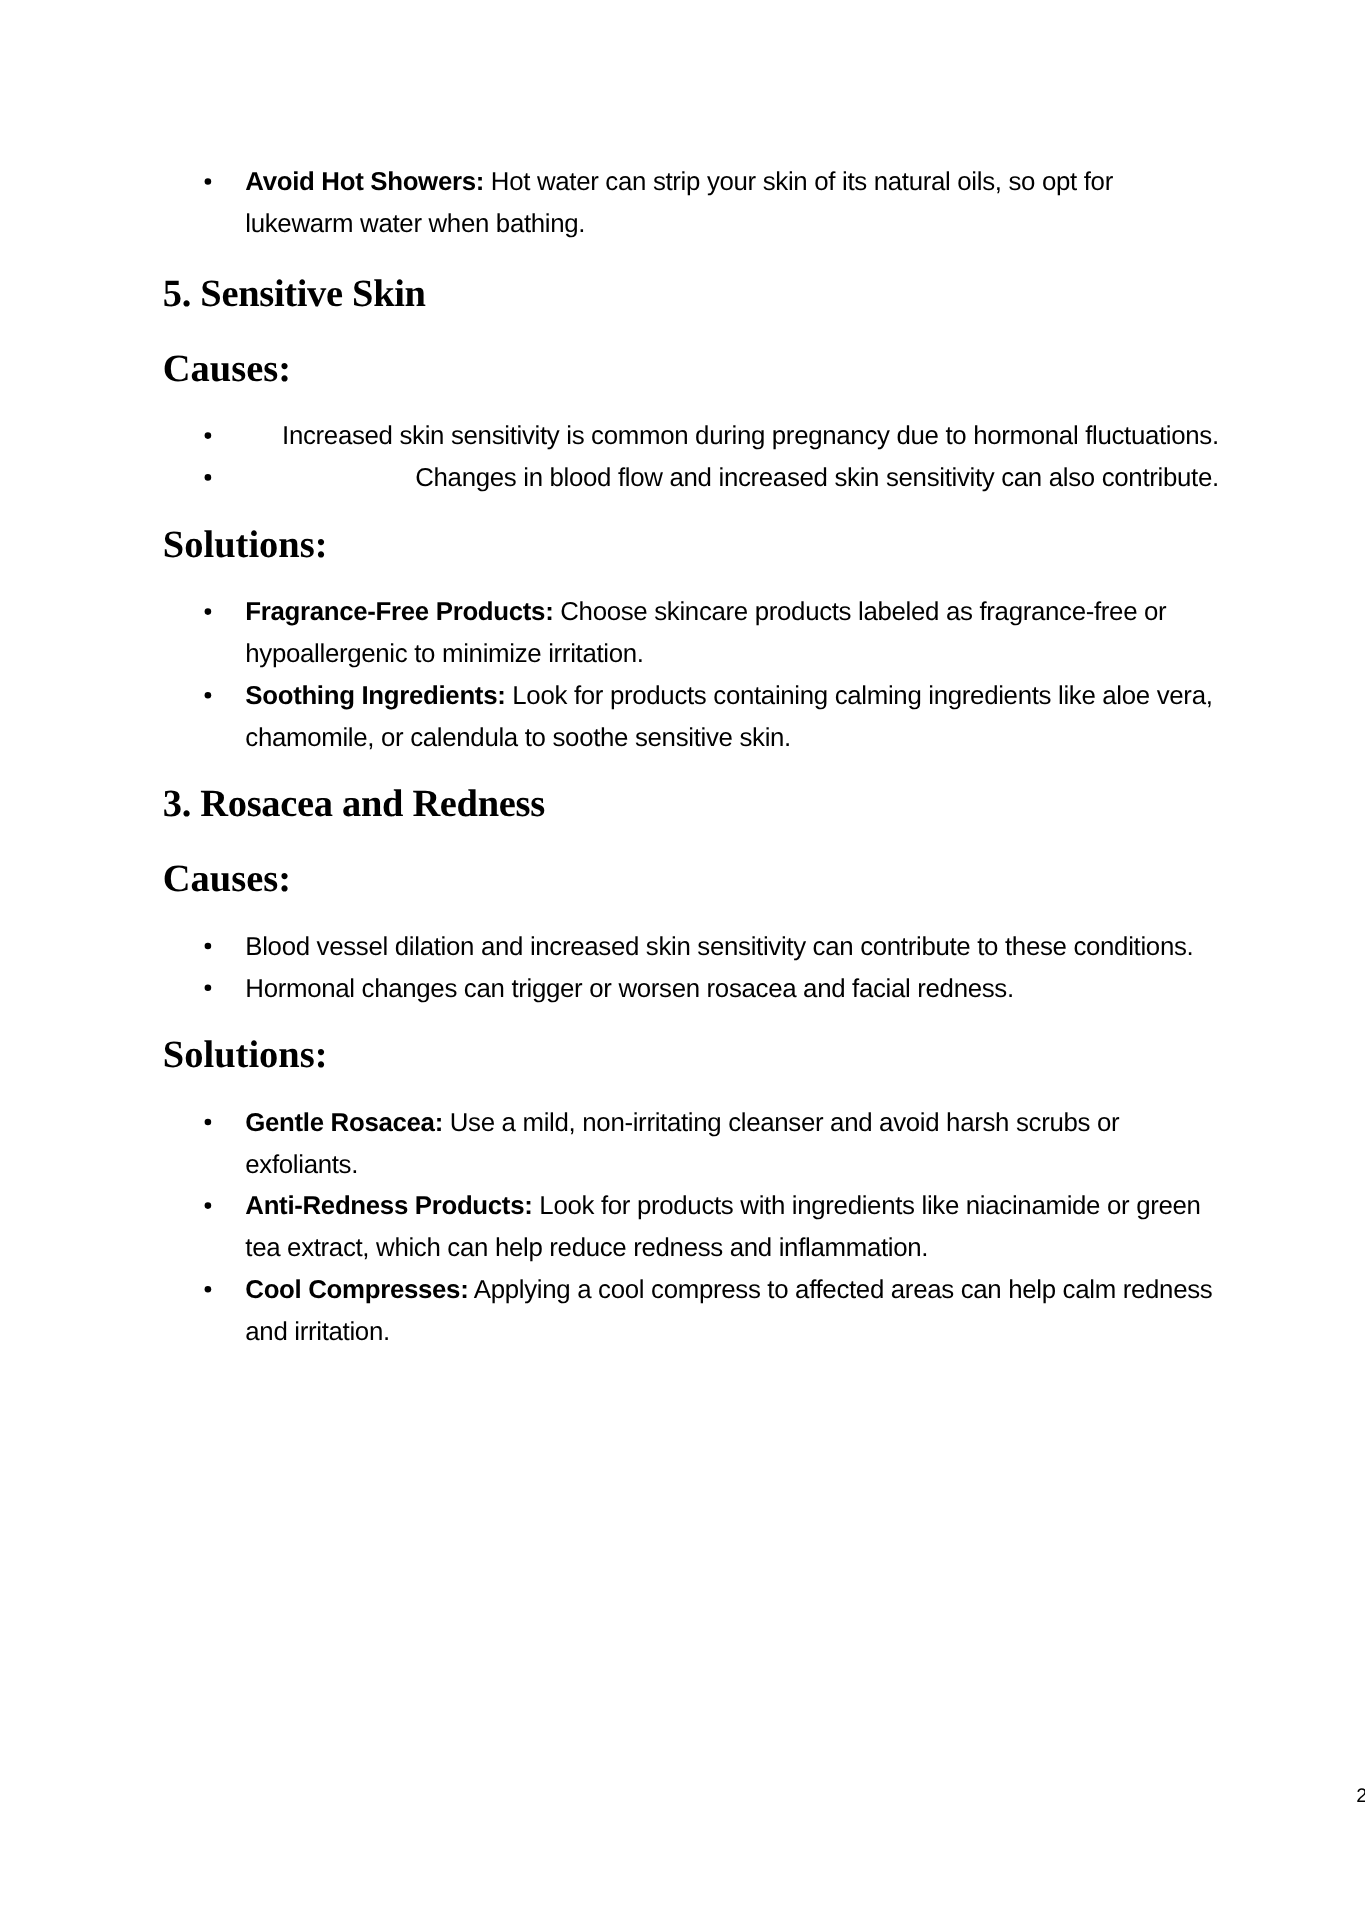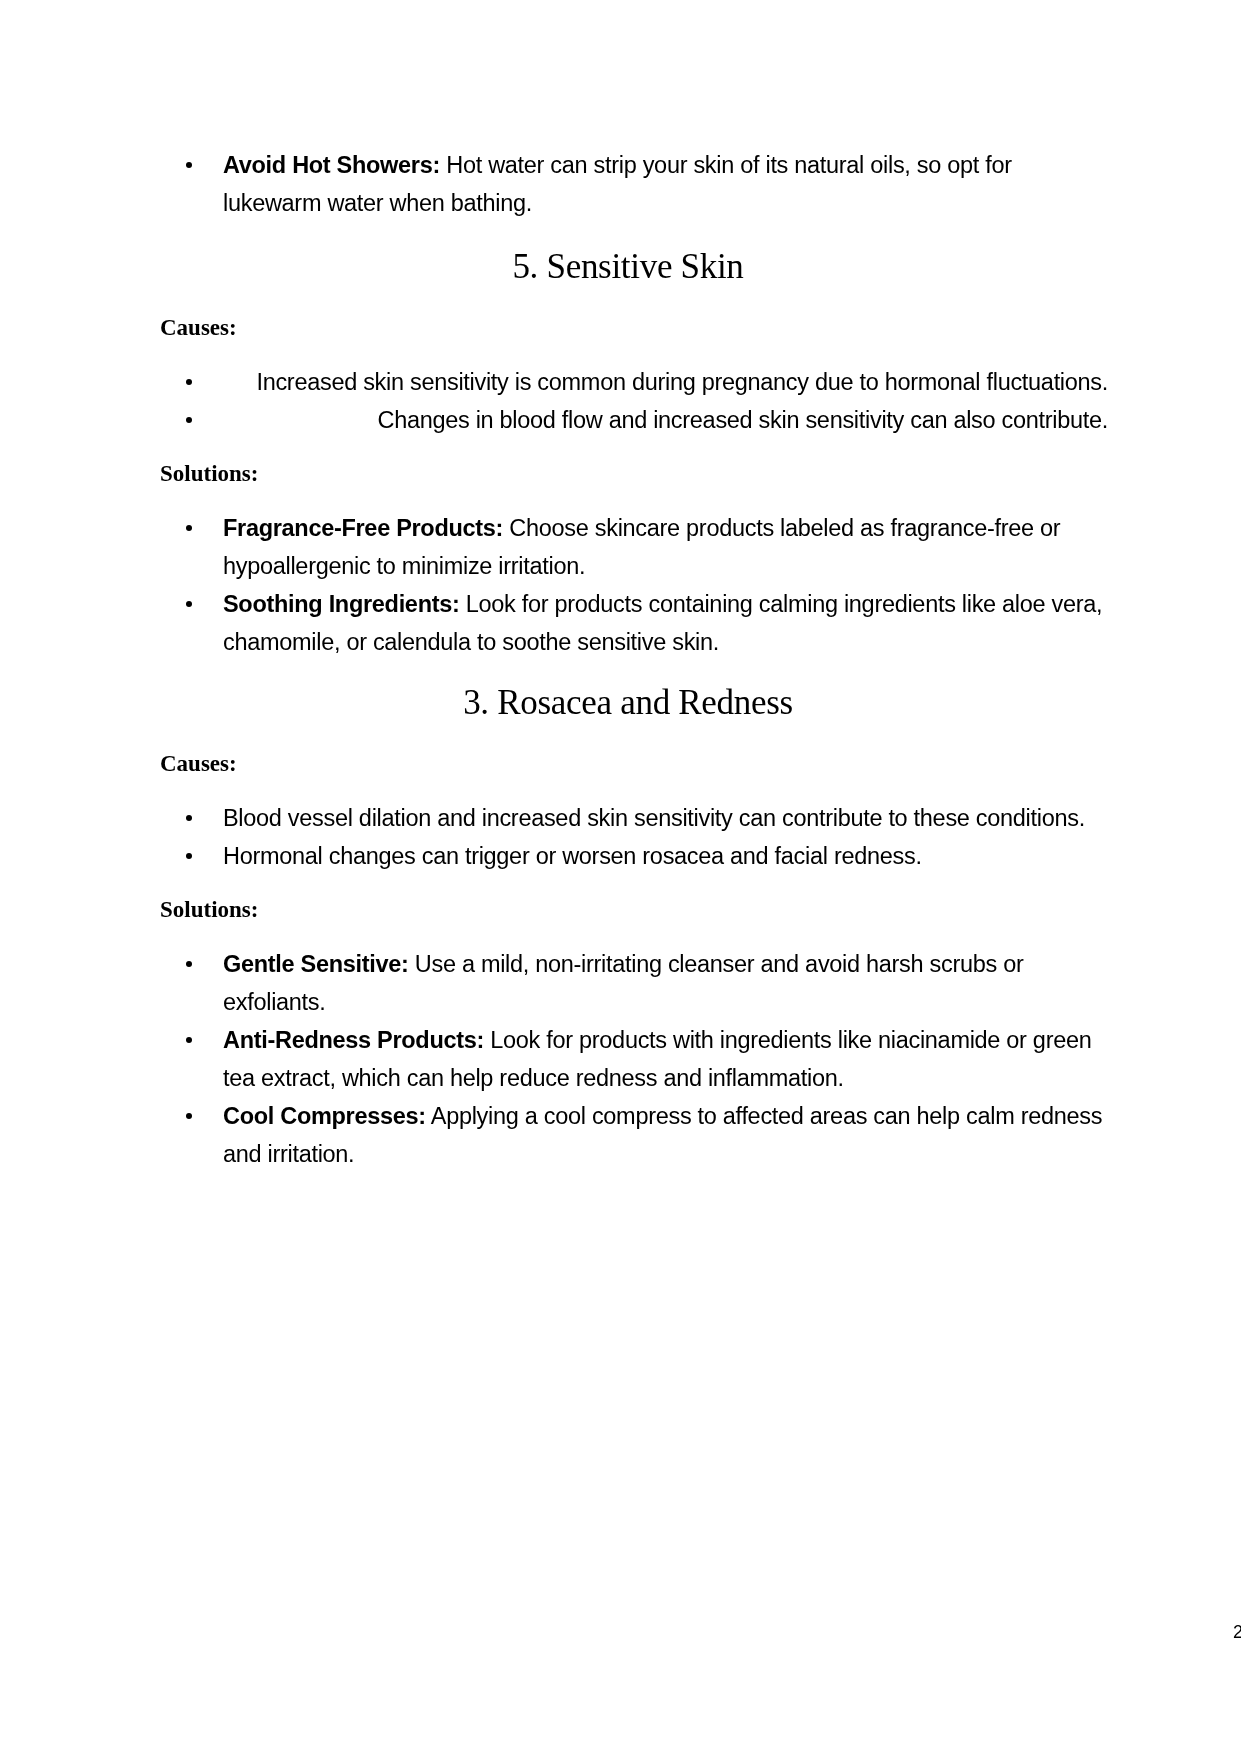--- a/index.html
+++ b/index.html
@@ -1,31 +1,30 @@
 <!DOCTYPE html>
 <html><head>
 <meta charset="utf-8">
 <style>
   html, body { margin: 0; padding: 0; background: #ffffff; }
   body { width: 1241px; height: 1755px; position: relative; overflow: hidden; color: #000; }
   .page { position: absolute; left: 0; top: 0; width: 1241px; height: 1755px; }
   .content { position: absolute; left: 148px; top: 146px; width: 960px; }
   .h1 {
     font-family: "Liberation Serif", serif;
-    font-weight: normal;
+    font-weight: bold;
     font-size: 35px;
     margin: 0;
     letter-spacing: -0.3px;
-    text-align: center;
   }
   .h2 {
     font-family: "Liberation Serif", serif;
     font-weight: bold;
-    font-size: 23px;
-    margin: 12px;
+    font-size: 35px;
+    margin: 0;
   }
   ul.bullets {
     list-style: none;
     margin: 0;
     padding: 0;
   }
   ul.bullets li {
     position: relative;
     padding-left: 75px;
     font-family: "Liberation Sans", sans-serif;
@@ -78,21 +77,21 @@
     </ul>
 
     <h1 class="h1" style="margin-top:22px;">3. Rosacea and Redness</h1>
     <h2 class="h2" style="margin-top:28px;">Causes:</h2>
     <ul class="bullets" style="margin-top:22px;">
       <li><span class="dot"></span><span>Blood vessel dilation and increased skin sensitivity can contribute to these conditions.</span></li>
       <li><span class="dot"></span><span>Hormonal changes can trigger or worsen rosacea and facial redness.</span></li>
     </ul>
     <h2 class="h2" style="margin-top:22px;">Solutions:</h2>
     <ul class="bullets" style="margin-top:22px;">
-      <li><span class="dot"></span><b>Gentle Sensitive:</b><span> Use a mild, non-irritating cleanser and avoid harsh scrubs or exfoliants.</span></li>
+      <li><span class="dot"></span><b>Gentle Rosacea:</b><span> Use a mild, non-irritating cleanser and avoid harsh scrubs or exfoliants.</span></li>
       <li><span class="dot"></span><b>Anti-Redness Products:</b><span> Look for products with ingredients like niacinamide or green tea extract, which can help reduce redness and inflammation.</span></li>
       <li><span class="dot"></span><b>Cool Compresses:</b><span> Applying a cool compress to affected areas can help calm redness and irritation.</span></li>
     </ul>
 
   </div>
 
   <div class="page-number">27</div>
 </div>
 
 </body></html>

